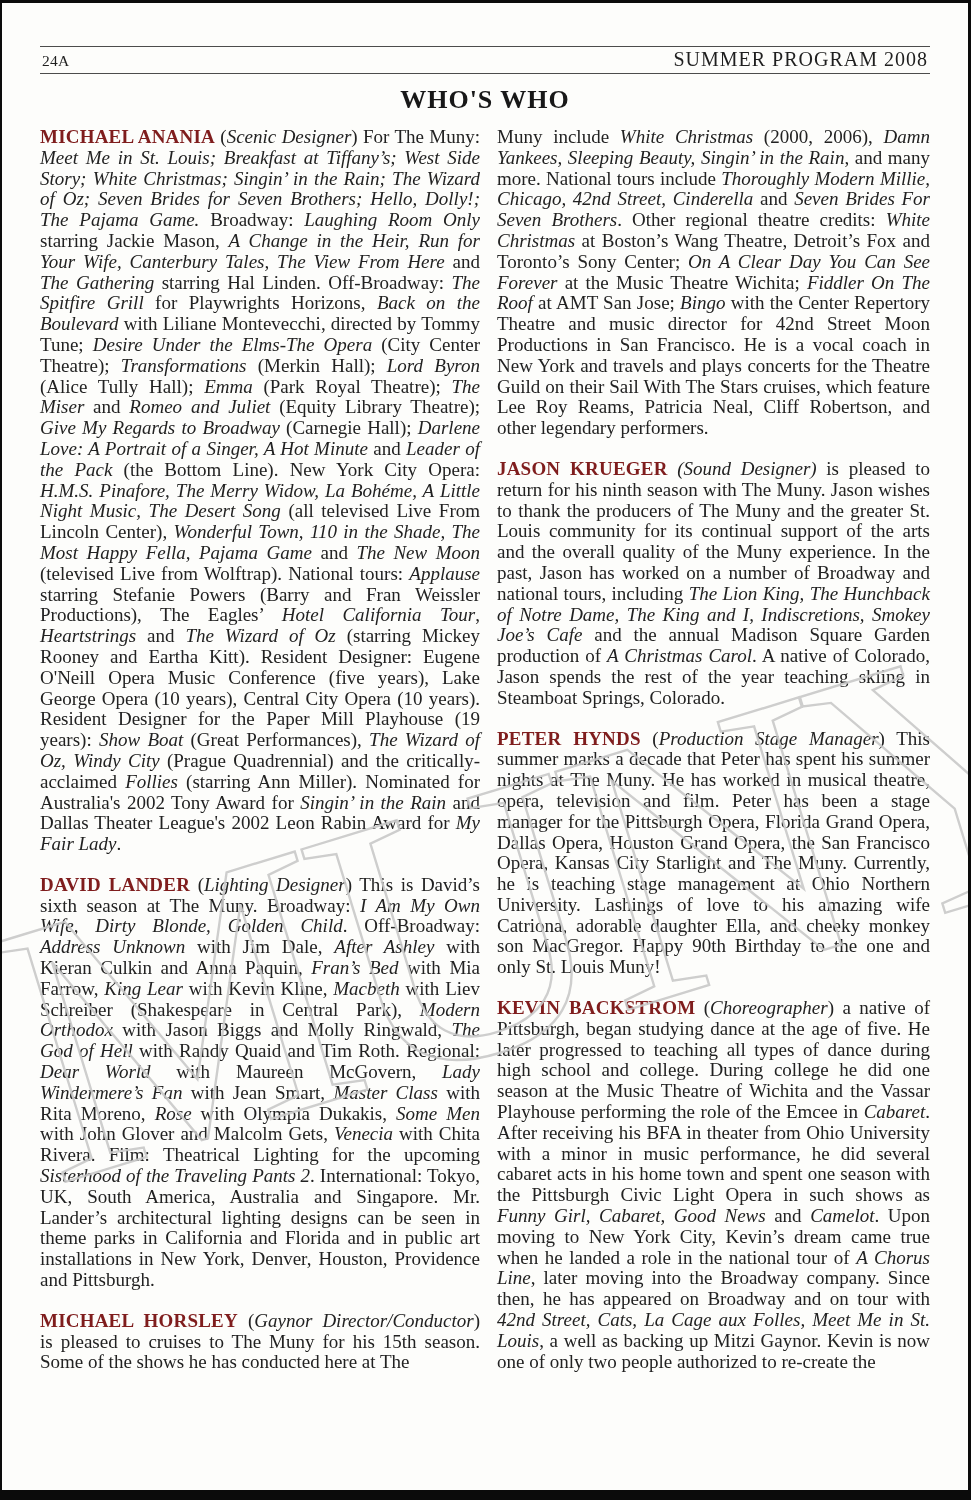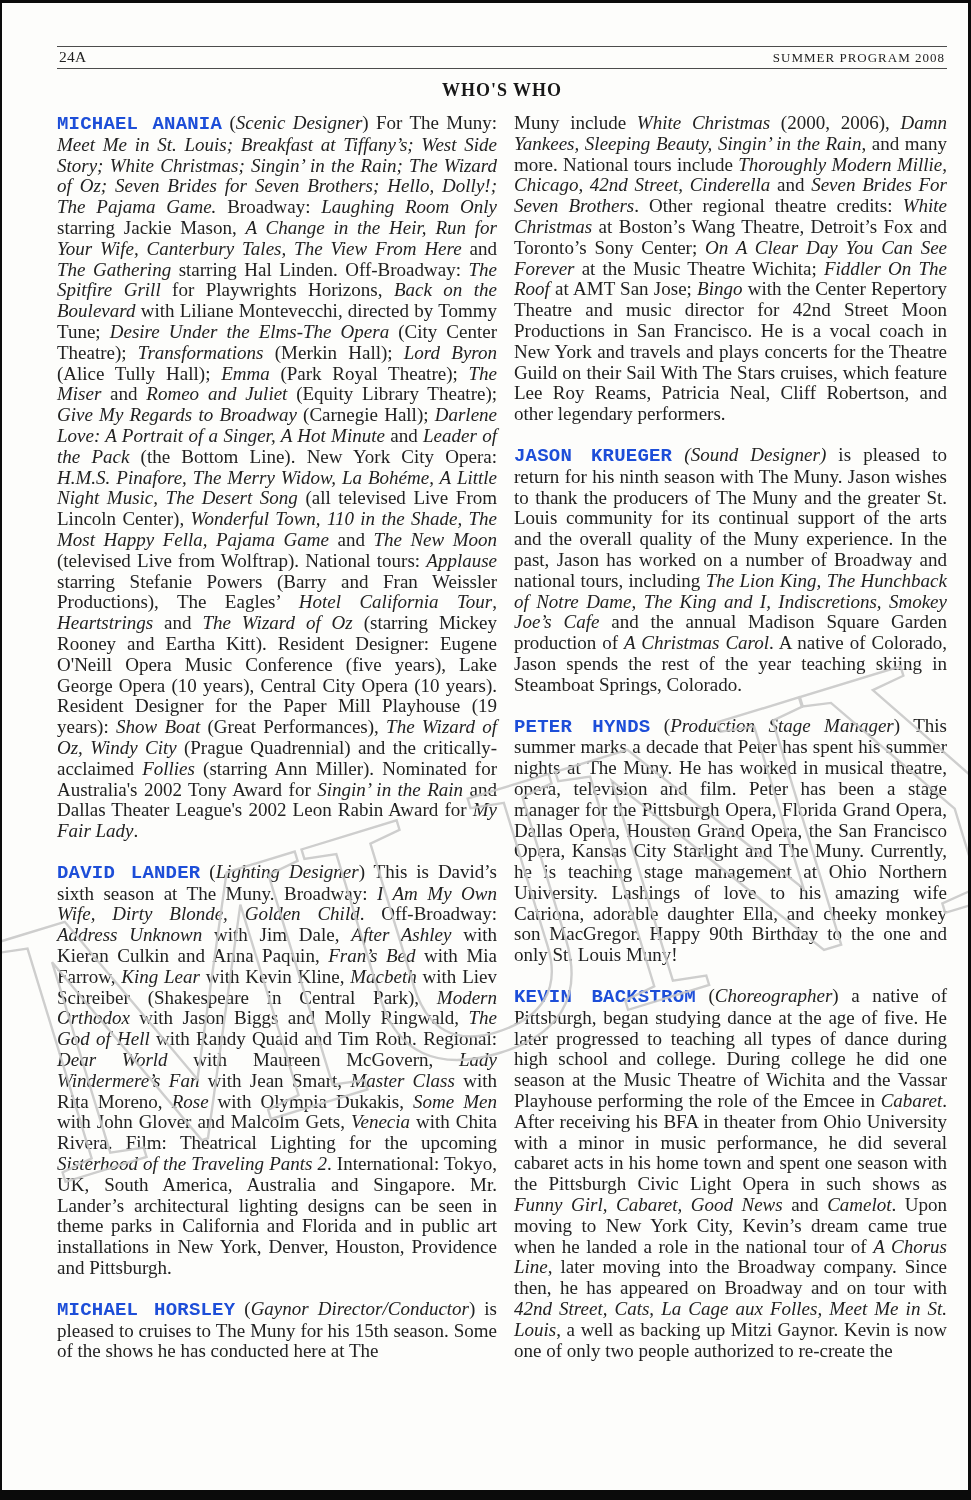--- a/index.html
+++ b/index.html
@@ -8,47 +8,47 @@
     background:#fdfdfb;color:#1f1f1f;
     font-family:"Liberation Serif", serif;
   }
   
   .edge{position:absolute;background:#0b0b0b;z-index:5;}
   .edge.top{left:0;top:0;width:971px;height:3px;}
   .edge.bottom{left:0;top:1490px;width:971px;height:10px;}
   .edge.left{left:0;top:0;width:2px;height:1500px;}
   .edge.right{left:968px;top:0;width:3px;height:1500px;}
 
-  .content{position:absolute;left:57px;top:0;width:890px;z-index:1;}
+  .content{position:absolute;left:40px;top:0;width:890px;z-index:1;}
 
   .header{margin-top:46px;}
   .rule{height:0;border-top:1.6px solid #4c4c4c;}
   .header-row{
     display:flex;justify-content:space-between;align-items:baseline;
     padding:1px 2px 2px 2px;
   }
   .pagenum{font-size:15.5px;letter-spacing:0.3px;}
-  .header-right{font-size:13px;letter-spacing:1px;margin-left:16px;}
+  .header-right{font-size:20px;letter-spacing:1px;margin-left:16px;}
 
   .title{
-    text-align:center;font-size:18px;font-weight:bold;letter-spacing:1px;
+    text-align:center;font-size:26px;font-weight:bold;letter-spacing:1px;
     margin-top:11px;margin-bottom:12px;color:#181818;
   }
 
   .columns{display:flex;gap:17px;}
   .col{width:440px;}
   .col.right{width:433px;}
 
   p.entry{
     margin:0 0 20px 0;
     font-size:19px;line-height:20.8px;
     text-align:justify;
     color:#222;
   }
-  p.entry b{letter-spacing:0.2px;color:#1d4ed8;font-family:Liberation Mono, monospace;}
+  p.entry b{letter-spacing:0.2px;color:#7f1d1d;}
 
   
   .watermark{
     position:absolute;left:0;top:0;width:971px;height:1500px;
     z-index:2;pointer-events:none;
   }
 </style>
 </head>
 <body>
 

